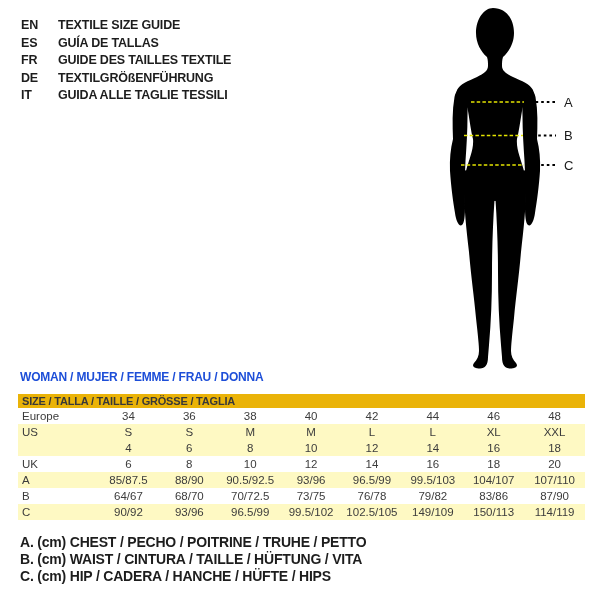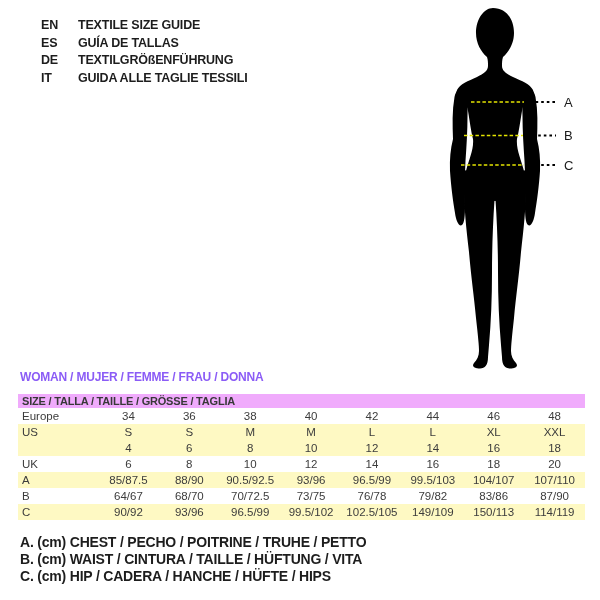--- a/index.html
+++ b/index.html
@@ -6,34 +6,34 @@
   body{
     width:600px;height:600px;position:relative;background:#ffffff;
     font-family:"Liberation Sans","DejaVu Sans",sans-serif;
     color:#1d1d1d;overflow:hidden;
   }
 
   
   .langs{position:absolute;left:21px;top:17px;font-weight:700;font-size:12.5px;
          letter-spacing:-0.2px;line-height:17.5px;color:#1d1d1d;}
   .lang-row{display:flex;}
-  .lang-code{width:37px;flex:0 0 37px;margin-left:20px;}
+  .lang-code{width:37px;flex:0 0 37px;}
   .lang-name{white-space:nowrap;}
 
   
   .figure-wrap{position:absolute;left:430px;top:0;width:168px;height:375px;}
   .marker-label{font-family:"Liberation Sans","DejaVu Sans",sans-serif;font-size:13px;fill:#1a1a1a;}
 
   
   .section-title{position:absolute;left:20px;top:370px;font-weight:700;font-size:12px;
-                 letter-spacing:-0.2px;color:#8b5cf6;white-space:nowrap;}
+                 letter-spacing:-0.2px;color:#1d4ed8;white-space:nowrap;}
 
   
   .size-table{position:absolute;left:18px;top:394px;width:567px;font-size:11.5px;color:#3c3c3c;}
-  .t-header{height:14px;line-height:14px;background:#f0abfc;font-weight:700;font-size:11px;
+  .t-header{height:14px;line-height:14px;background:#eab308;font-weight:700;font-size:11px;
             color:#383838;padding-left:4px;letter-spacing:-0.2px;}
   .t-row{display:flex;height:16px;line-height:16px;}
   .t-row.shaded{background:#fef9c3;}
   .t-label{flex:0 0 76px;padding-left:4px;text-align:left;}
   .t-cell{flex:1;text-align:center;}
 
   
   .notes{position:absolute;left:20px;top:534px;font-weight:700;font-size:14px;
          letter-spacing:-0.2px;line-height:16.9px;color:#1d1d1d;}
   .note-line{white-space:nowrap;}
@@ -42,20 +42,24 @@
 <body>
 
 <div class="langs">
   <div class="lang-row">
     <span class="lang-code">EN</span>
     <span class="lang-name">TEXTILE SIZE GUIDE</span>
   </div>
   <div class="lang-row">
     <span class="lang-code">ES</span>
     <span class="lang-name">GUÍA DE TALLAS</span>
+  </div>
+  <div class="lang-row">
+    <span class="lang-code">FR</span>
+    <span class="lang-name">GUIDE DES TAILLES TEXTILE</span>
   </div>
   <div class="lang-row">
     <span class="lang-code">DE</span>
     <span class="lang-name">TEXTILGRÖßENFÜHRUNG</span>
   </div>
   <div class="lang-row">
     <span class="lang-code">IT</span>
     <span class="lang-name">GUIDA ALLE TAGLIE TESSILI</span>
   </div>
 </div>

